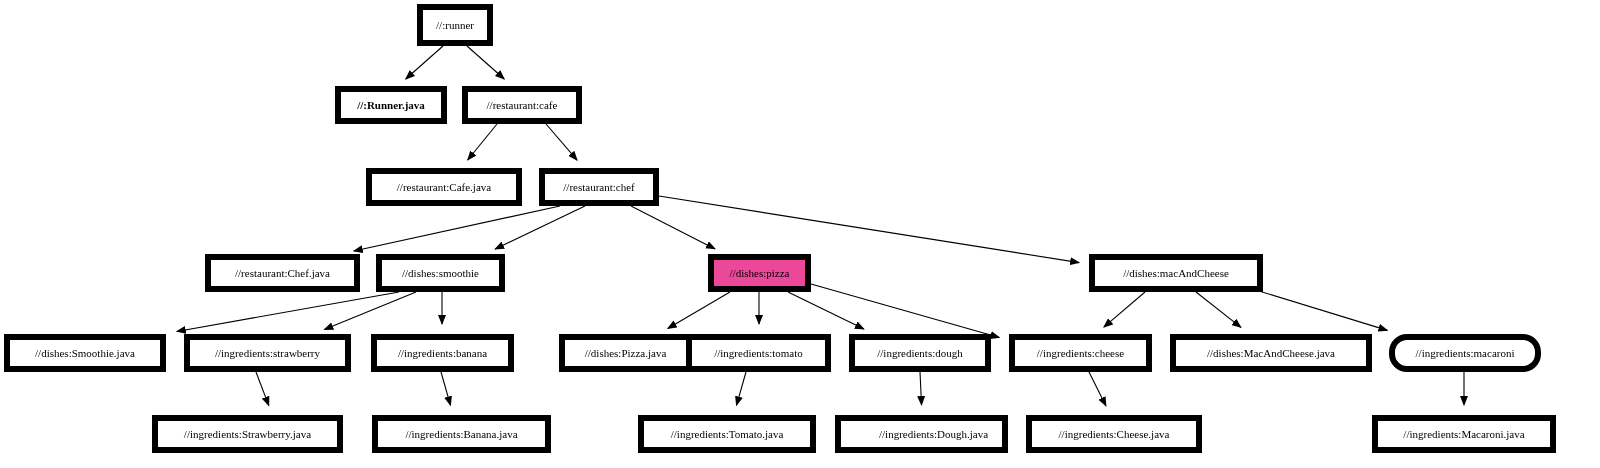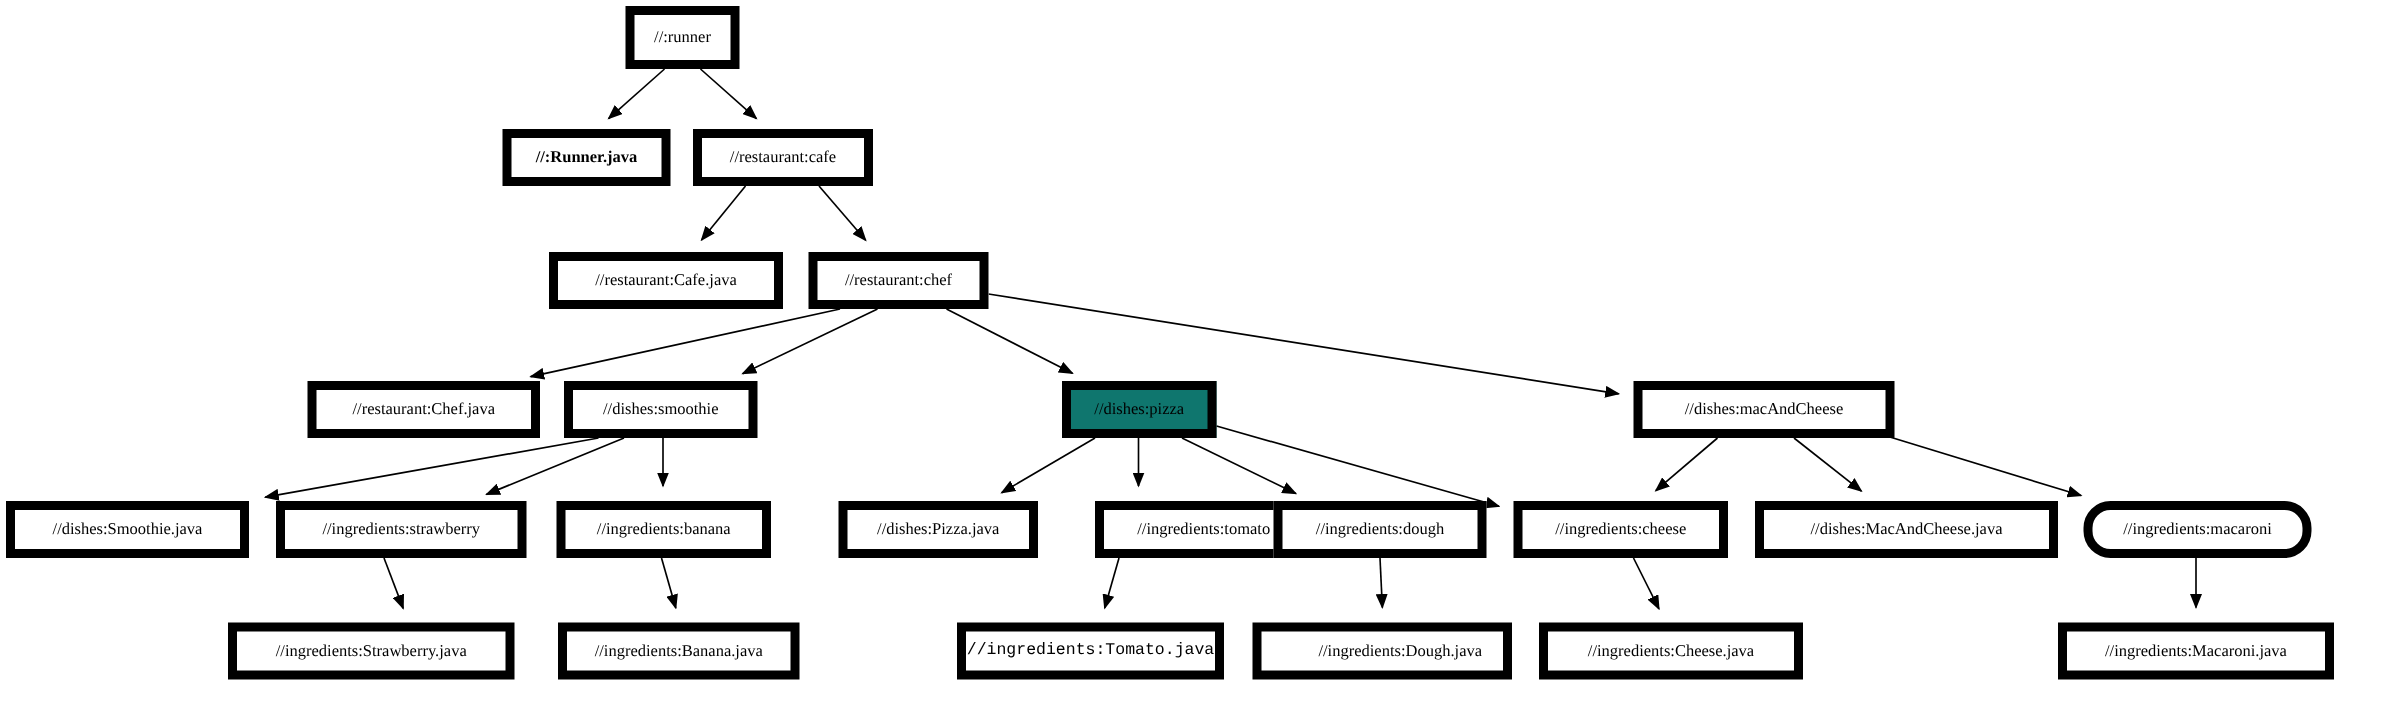--- a/index.html
+++ b/index.html
@@ -94,60 +94,60 @@
       </div>
       <div class="graph-node" style="left: 539px; top: 168px; width: 120px; height: 38px; background: rgb(255, 255, 255); border-color: rgb(0, 0, 0);">
         <span class="node-label">//restaurant:chef</span>
       </div>
       <div class="graph-node" style="left: 205px; top: 254px; width: 155px; height: 38px; background: rgb(255, 255, 255); border-color: rgb(0, 0, 0);">
         <span class="node-label">//restaurant:Chef.java</span>
       </div>
       <div class="graph-node" style="left: 376px; top: 254px; width: 129px; height: 38px; background: rgb(255, 255, 255); border-color: rgb(0, 0, 0);">
         <span class="node-label">//dishes:smoothie</span>
       </div>
-      <div class="graph-node" style="left: 708px; top: 254px; width: 103px; height: 38px; background: #0f766e; border-color: rgb(0, 0, 0);">
+      <div class="graph-node" style="left: 708px; top: 254px; width: 103px; height: 38px; background: #ec4899; border-color: rgb(0, 0, 0);">
         <span class="node-label">//dishes:pizza</span>
       </div>
       <div class="graph-node" style="left: 1089px; top: 254px; width: 174px; height: 38px; background: rgb(255, 255, 255); border-color: rgb(0, 0, 0);">
         <span class="node-label">//dishes:macAndCheese</span>
       </div>
       <div class="graph-node" style="left: 4px; top: 334px; width: 162px; height: 38px; background: rgb(255, 255, 255); border-color: rgb(0, 0, 0);">
         <span class="node-label">//dishes:Smoothie.java</span>
       </div>
       <div class="graph-node" style="left: 184px; top: 334px; width: 167px; height: 38px; background: rgb(255, 255, 255); border-color: rgb(0, 0, 0);">
         <span class="node-label">//ingredients:strawberry</span>
       </div>
       <div class="graph-node" style="left: 371px; top: 334px; width: 143px; height: 38px; background: rgb(255, 255, 255); border-color: rgb(0, 0, 0);">
         <span class="node-label">//ingredients:banana</span>
       </div>
       <div class="graph-node" style="left: 559px; top: 334px; width: 133px; height: 38px; background: rgb(255, 255, 255); border-color: rgb(0, 0, 0);">
         <span class="node-label">//dishes:Pizza.java</span>
       </div>
-      <div class="graph-node" style="left: 686px; top: 334px; width: 145px; height: 38px; background: rgb(255, 255, 255); border-color: rgb(0, 0, 0); margin-left: 44px;">
+      <div class="graph-node" style="left: 686px; top: 334px; width: 145px; height: 38px; background: rgb(255, 255, 255); border-color: rgb(0, 0, 0);">
         <span class="node-label">//ingredients:tomato</span>
       </div>
       <div class="graph-node" style="left: 849px; top: 334px; width: 142px; height: 38px; background: rgb(255, 255, 255); border-color: rgb(0, 0, 0);">
         <span class="node-label">//ingredients:dough</span>
       </div>
       <div class="graph-node" style="left: 1009px; top: 334px; width: 143px; height: 38px; background: rgb(255, 255, 255); border-color: rgb(0, 0, 0);">
         <span class="node-label">//ingredients:cheese</span>
       </div>
       <div class="graph-node" style="left: 1170px; top: 334px; width: 202px; height: 38px; background: rgb(255, 255, 255); border-color: rgb(0, 0, 0); text-align: center;">
         <span class="node-label">//dishes:MacAndCheese.java</span>
       </div>
       <div class="graph-node" style="left: 1389px; top: 334px; width: 152px; height: 38px; background: rgb(255, 255, 255); border-color: rgb(0, 0, 0); border-radius: 18px;">
         <span class="node-label">//ingredients:macaroni</span>
       </div>
       <div class="graph-node" style="left: 152px; top: 415px; width: 191px; height: 38px; background: rgb(255, 255, 255); border-color: rgb(0, 0, 0);">
         <span class="node-label">//ingredients:Strawberry.java</span>
       </div>
-      <div class="graph-node" style="left: 372px; top: 415px; width: 161px; height: 38px; background: rgb(255, 255, 255); border-color: rgb(0, 0, 0);">
+      <div class="graph-node" style="left: 372px; top: 415px; width: 179px; height: 38px; background: rgb(255, 255, 255); border-color: rgb(0, 0, 0);">
         <span class="node-label">//ingredients:Banana.java</span>
       </div>
-      <div class="graph-node" style="left: 638px; top: 415px; width: 178px; height: 38px; background: rgb(255, 255, 255); border-color: rgb(0, 0, 0); font-family: Liberation Mono, monospace;">
+      <div class="graph-node" style="left: 638px; top: 415px; width: 178px; height: 38px; background: rgb(255, 255, 255); border-color: rgb(0, 0, 0);">
         <span class="node-label">//ingredients:Tomato.java</span>
       </div>
       <div class="graph-node" style="left: 835px; top: 415px; width: 173px; height: 38px; background: rgb(255, 255, 255); border-color: rgb(0, 0, 0); padding-left: 24px;">
         <span class="node-label">//ingredients:Dough.java</span>
       </div>
       <div class="graph-node" style="left: 1026px; top: 415px; width: 176px; height: 38px; background: rgb(255, 255, 255); border-color: rgb(0, 0, 0);">
         <span class="node-label">//ingredients:Cheese.java</span>
       </div>
       <div class="graph-node" style="left: 1372px; top: 415px; width: 184px; height: 38px; background: rgb(255, 255, 255); border-color: rgb(0, 0, 0);">
         <span class="node-label">//ingredients:Macaroni.java</span>

